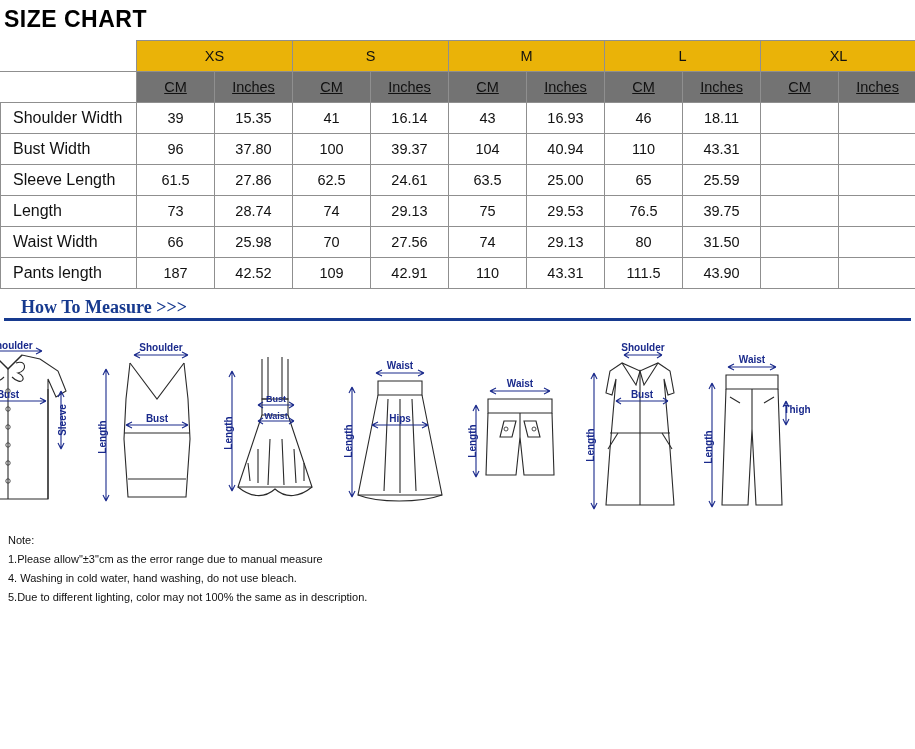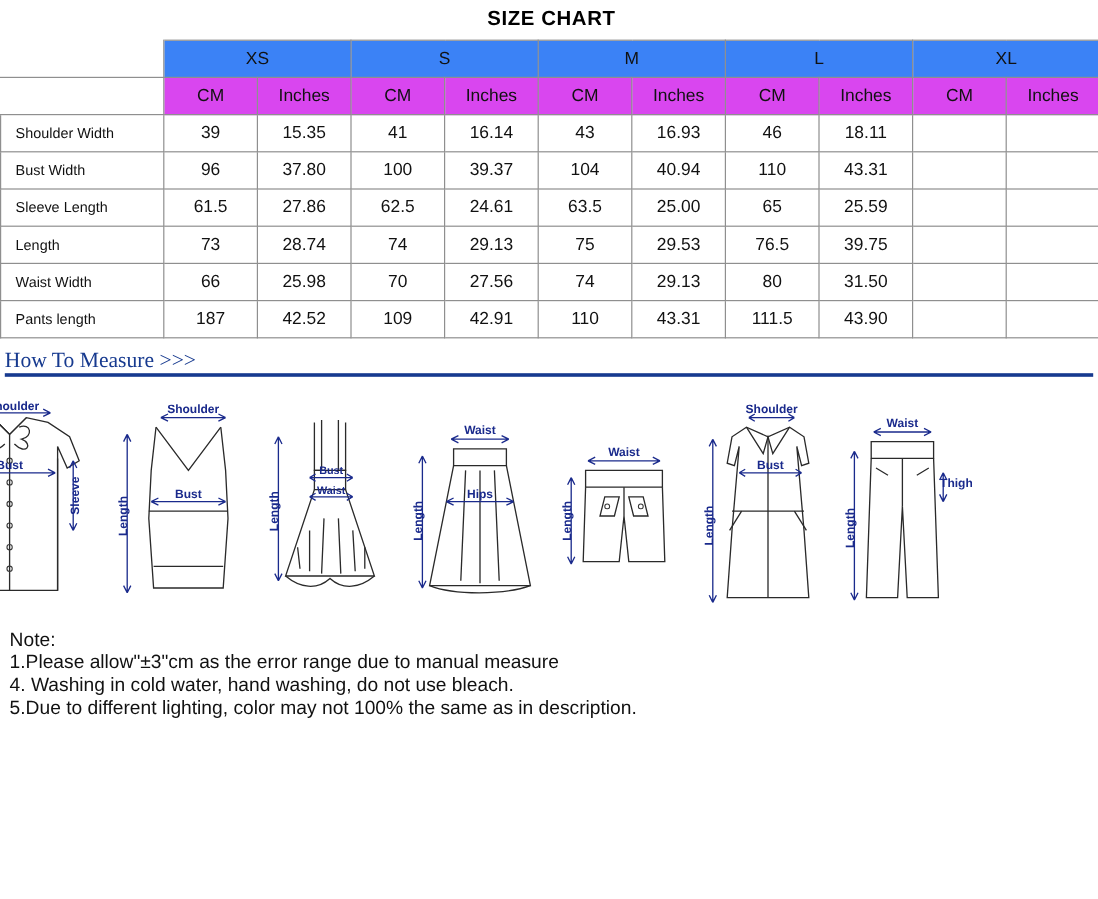--- a/index.html
+++ b/index.html
@@ -14,22 +14,22 @@
     color: #111111;
     overflow: hidden;
   }
   .page {
     width: 915px;
     height: 749px;
     position: relative;
     box-sizing: border-box;
   }
   .chart-title {
-    text-align: center;
-    font-size: 17px;
+    text-align: left;
+    font-size: 23px;
     font-weight: bold;
     letter-spacing: 0.5px;
     padding: 6px 0 7px 4px;
     color: #000;
   }
   table.size-table {
     border-collapse: collapse;
     width: 915px;
     table-layout: fixed;
   }
@@ -38,54 +38,55 @@
     text-align: center;
     font-size: 14.5px;
     font-weight: normal;
     color: #111;
     height: 30px;
     padding: 0;
   }
   table.size-table td.rowlabel {
     text-align: left;
     padding-left: 12px;
-    font-size: 12px;
+    font-size: 16px;
   }
   .sz-head {
-    background: #3b82f6;
+    background: #eab308;
     font-size: 20px;
     font-weight: bold;
     height: 36px;
   }
   .unit-head {
-    background: #d946ef;
+    background: #737373;
     font-weight: bold;
     font-size: 14.5px;
     height: 28px;
+    text-decoration: underline;
   }
   .corner {
     border-left: 1px solid #ffffff !important;
     border-top: 1px solid #ffffff !important;
     background: #ffffff;
   }
   .corner-left {
     border-left: 1px solid #ffffff !important;
   }
   .row-h36 td { height: 36px; }
   .how-bar {
     margin-top: 8px;
     position: relative;
     height: 30px;
   }
   .how-title {
     color: #173a8f;
-    font-weight: normal;
+    font-weight: bold;
     font-size: 18px;
     font-family: "Liberation Serif", serif;
-    padding-left: 4px;
+    padding-left: 21px;
     display: inline-block;
   }
   .how-rule {
     border-top: 3px solid #173a8f;
     margin: 0 4px;
   }
   .figures {
     position: relative;
     height: 196px;
     margin-top: 2px;
@@ -96,21 +97,21 @@
     justify-content: flex-end;
     padding: 0 6px;
     box-sizing: border-box;
     width: 816px;
   }
   .fig {
     position: relative;
   }
   .notes {
     padding: 6px 1px 0 8px;
-    font-size: 16px;
+    font-size: 11px;
     line-height: 19px;
     color: #111;
   }
   .notes div { white-space: nowrap; }
   svg text {
     font-family: "Liberation Sans", sans-serif;
     font-weight: bold;
     fill: #1a2a8c;
   }
   .ln { stroke: #2a2a2a; stroke-width: 1.1; fill: none; }

